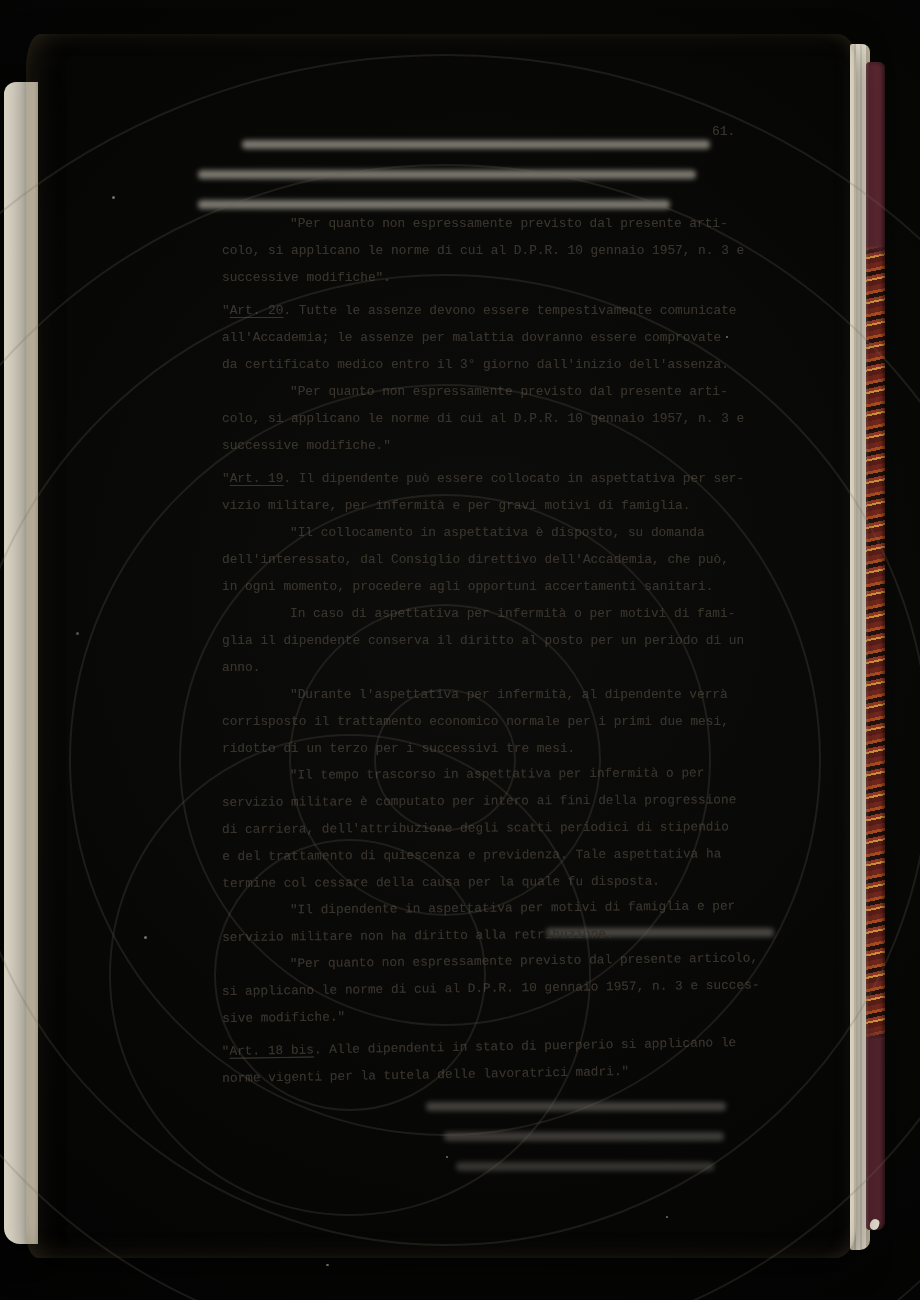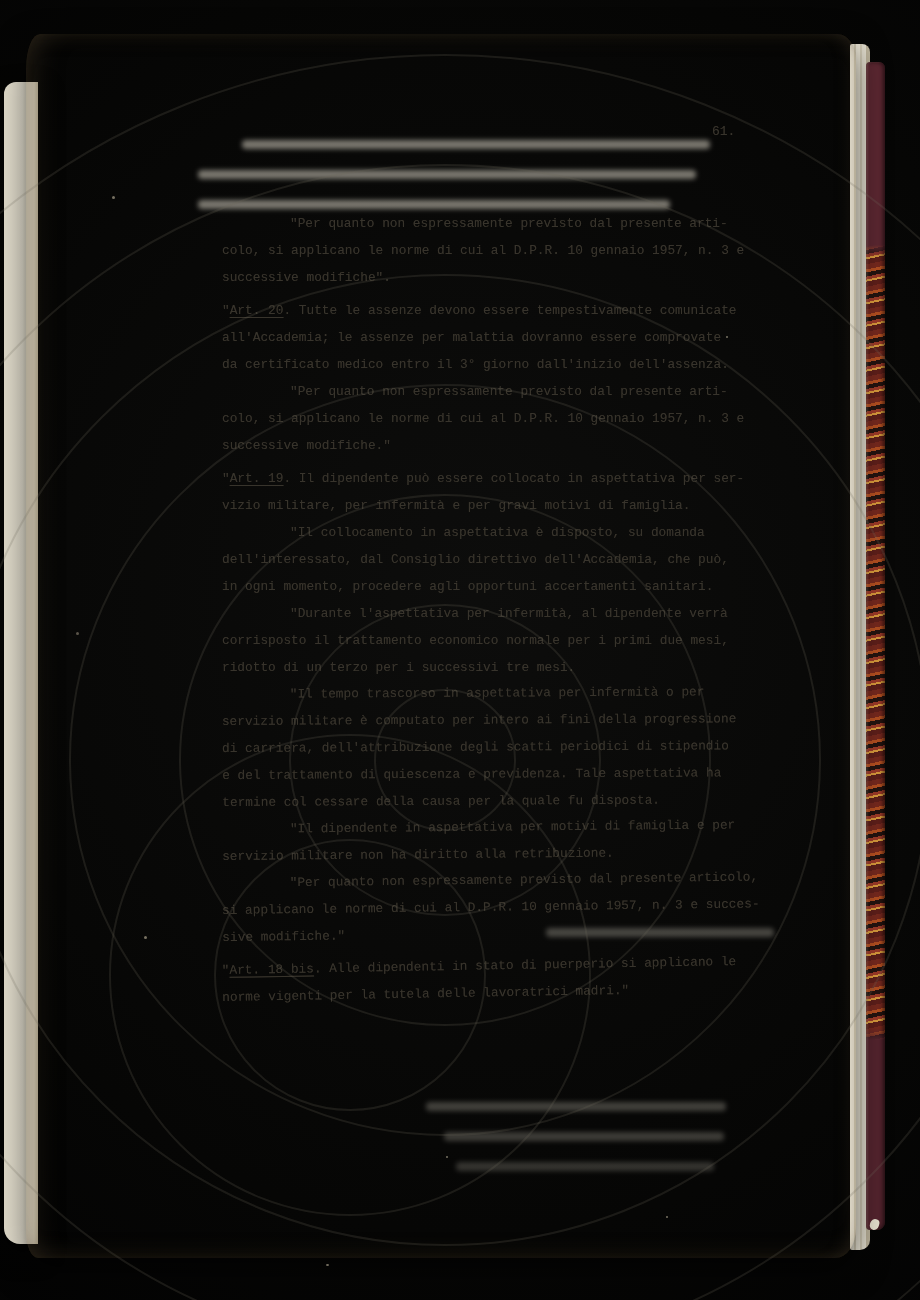--- a/index.html
+++ b/index.html
@@ -142,20 +142,21 @@
     <div class="speck s7"></div>
 
     <div class="page-number">61.</div>
 
     <div class="text-block">
         <p class="para indent">"Per quanto non espressamente previsto dal presente arti-<br>colo, si applicano le norme di cui al D.P.R. 10 gennaio 1957, n. 3 e<br>successive modifiche".</p>
         <p class="para gap">"<span class="art">Art. 20</span>. Tutte le assenze devono essere tempestivamente comunicate<br>all'Accademia; le assenze per malattia dovranno essere comprovate<br>da certificato medico entro il 3° giorno dall'inizio dell'assenza.</p>
         <p class="para indent">"Per quanto non espressamente previsto dal presente arti-<br>colo, si applicano le norme di cui al D.P.R. 10 gennaio 1957, n. 3 e<br>successive modifiche."</p>
         <p class="para gap">"<span class="art">Art. 19</span>. Il dipendente può essere collocato in aspettativa per ser-<br>vizio militare, per infermità e per gravi motivi di famiglia.</p>
         <p class="para indent">"Il collocamento in aspettativa è disposto, su domanda<br>dell'interessato, dal Consiglio direttivo dell'Accademia, che può,<br>in ogni momento, procedere agli opportuni accertamenti sanitari.</p>
+        <p class="para indent">In caso di aspettativa per infermità o per motivi di fami-<br>glia il dipendente conserva il diritto al posto per un periodo di un<br>anno.</p>
         <p class="para indent">"Durante l'aspettativa per infermità, al dipendente verrà<br>corrisposto il trattamento economico normale per i primi due mesi,<br>ridotto di un terzo per i successivi tre mesi.</p>
         <p class="para indent" style="transform: rotate(-0.3deg);">"Il tempo trascorso in aspettativa per infermità o per<br>servizio militare è computato per intero ai fini della progressione<br>di carriera, dell'attribuzione degli scatti periodici di stipendio<br>e del trattamento di quiescenza e previdenza. Tale aspettativa ha<br>termine col cessare della causa per la quale fu disposta.</p>
         <p class="para indent" style="transform: rotate(-0.5deg);">"Il dipendente in aspettativa per motivi di famiglia e per<br>servizio militare non ha diritto alla retribuzione.</p>
         <p class="para indent" style="transform: rotate(-0.7deg);">"Per quanto non espressamente previsto dal presente articolo,<br>si applicano le norme di cui al D.P.R. 10 gennaio 1957, n. 3 e succes-<br>sive modifiche."</p>
         <p class="para gap" style="transform: rotate(-1deg);">"<span class="art">Art. 18 bis</span>. Alle dipendenti in stato di puerperio si applicano le<br>norme vigenti per la tutela delle lavoratrici madri."</p>
       </div>
   </div>
 
   <svg class="watermark" viewBox="0 0 920 1300" xmlns="http://www.w3.org/2000/svg">
     <g fill="none" stroke="rgba(110,104,93,0.22)" stroke-width="2">

